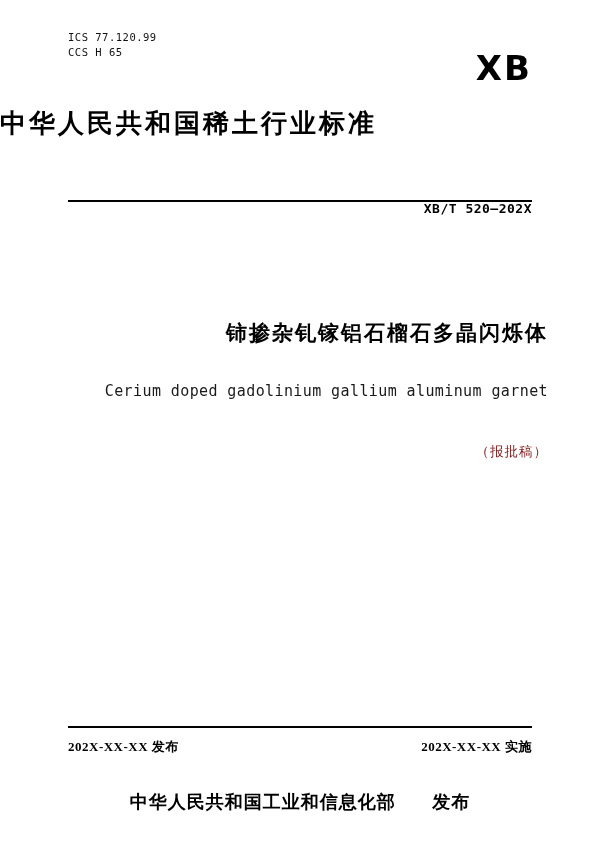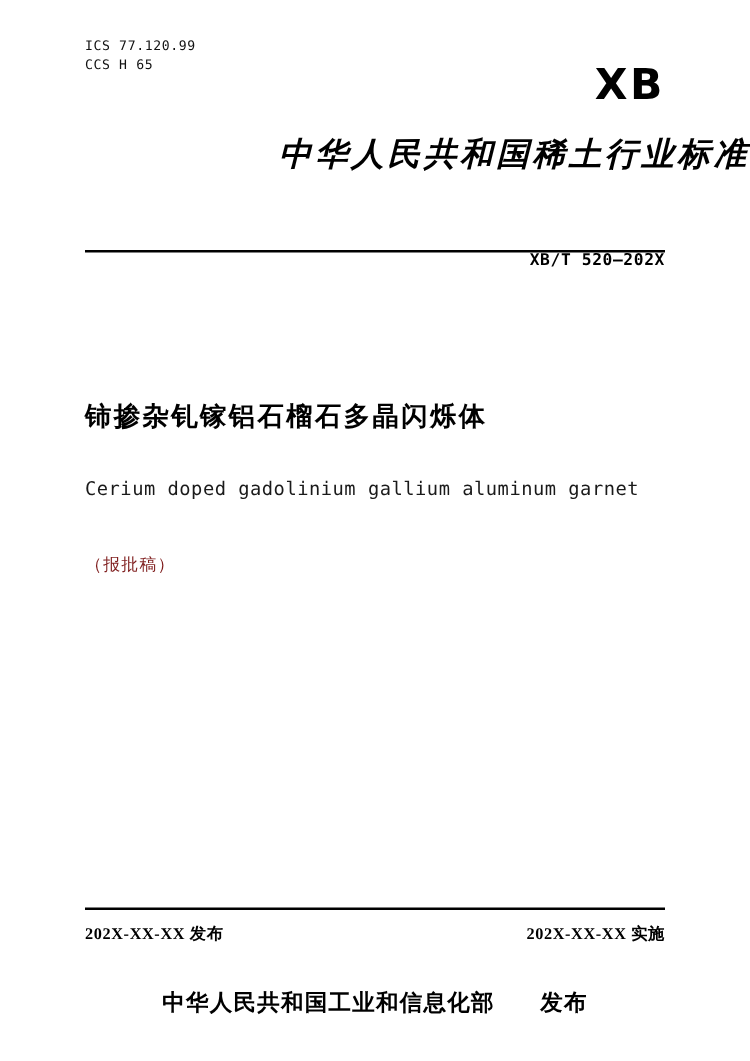--- a/index.html
+++ b/index.html
@@ -46,26 +46,25 @@
     letter-spacing: 2px;
     color: #000;
   }
 
   
   .std-title {
     position: absolute;
     left: 0;
     right: 0;
     top: 106px;
-    text-align: right;
+    text-align: left;
     font-family: "DejaVu Sans", sans-serif;
     font-weight: bold;
     font-size: 26px;
     letter-spacing: 3px;
-    font-style: italic;
   }
 
   
   .std-number {
     position: absolute;
     right: 68px;
     top: 165px;
     font-family: "DejaVu Sans Mono", monospace;
     font-weight: bold;
     font-size: 13px;
@@ -80,23 +79,23 @@
     right: 68px;
     top: 200px;
     height: 2px;
     background: #000;
   }
 
   
   .center-block {
     position: absolute;
     left: 68px;
-    right: 72px;
+    right: 52px;
     top: 318px;
-    text-align: left;
+    text-align: right;
   }
   .cn-title {
     font-family: "DejaVu Sans", sans-serif;
     font-weight: bold;
     font-size: 21px;
     letter-spacing: 2px;
     line-height: 30px;
   }
   .en-title {
     margin-top: 32px;

